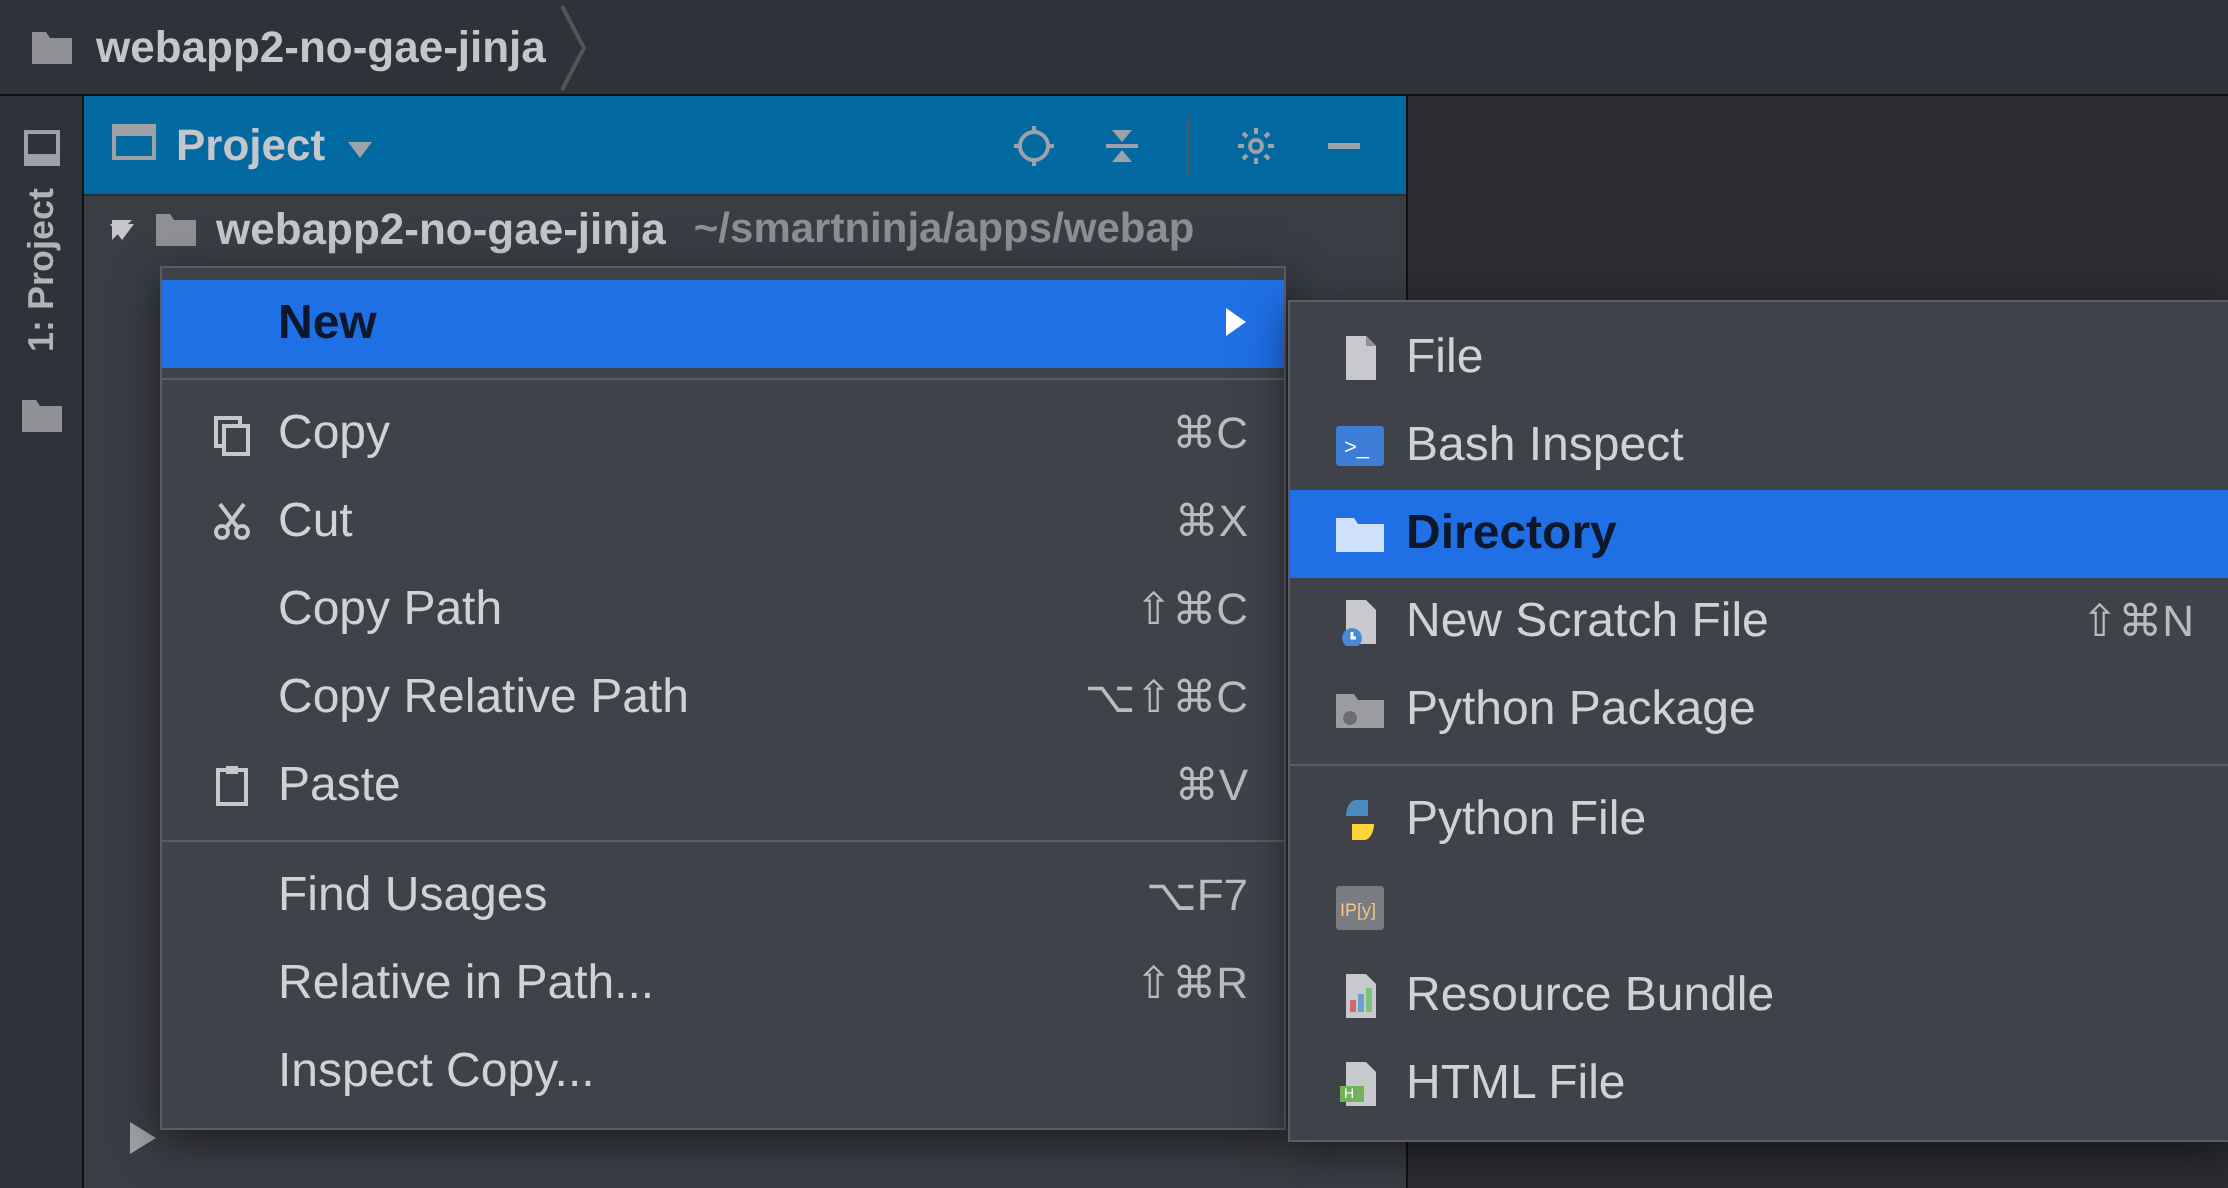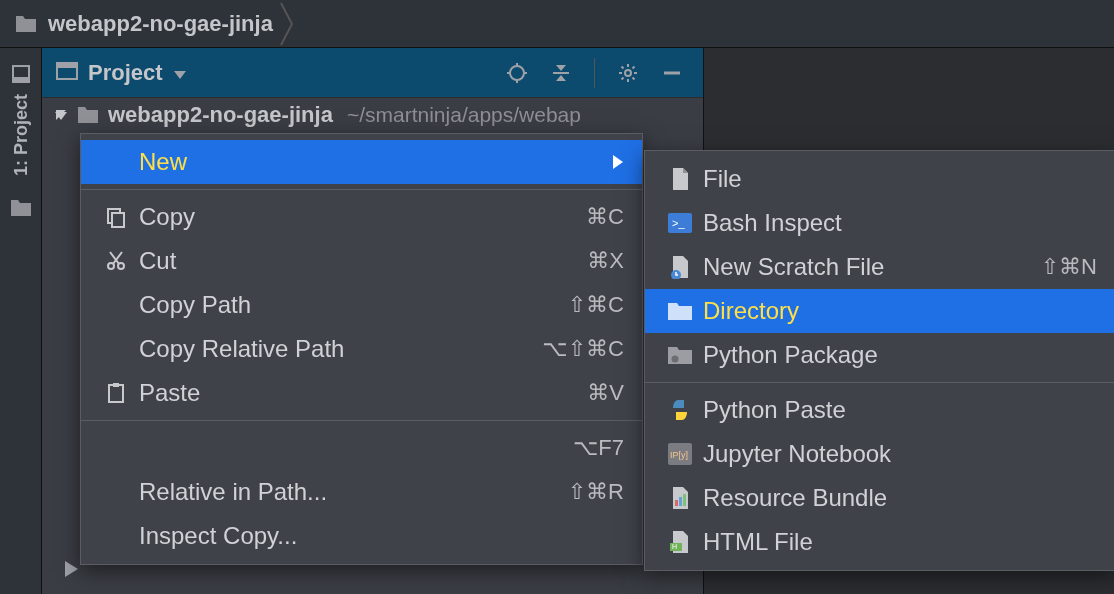--- a/index.html
+++ b/index.html
@@ -11,41 +11,41 @@
   .bread-chevron { width:28px; height:46px; display:flex; align-items:center; justify-content:center; color:#555; }
 
   
   .main-wrap { display:flex; height:calc(100% - 48px); }
   .left-rail { width:42px; background:#2e3239; display:flex; flex-direction:column; align-items:center; padding-top:14px; gap:20px; border-right:1px solid #111;}
   .rail-tab { writing-mode: vertical-rl; transform: rotate(180deg); color:#b0b3b8; font-size:18px; font-weight:600; display:flex; align-items:center; gap:8px; cursor:pointer; }
   .rail-icon { width:24px; height:24px; display:flex; align-items:center; justify-content:center; }
 
   
   .tool-column { width:662px; background:#3a3d44; border-right:1px solid #111; display:flex; flex-direction:column; }
-  .tool-header { height:50px; display:flex; align-items:center; padding:0 14px; gap:10px; border-bottom:1px solid #2a2c31; background:#0c4a6e;}
+  .tool-header { height:50px; display:flex; align-items:center; padding:0 14px; gap:10px; border-bottom:1px solid #2a2c31; background:#0369a1;}
   .tool-title { display:flex; align-items:center; gap:10px; color:#c4c6ca; font-weight:600; font-size:22px;}
   .tool-spacer { flex:1; }
   .tool-icon-btn { width:34px; height:34px; display:flex; align-items:center; justify-content:center; color:#9ea1a7; }
   .tool-sep { width:1px; height:30px; background:#555; margin:0 6px; }
 
   .tree-row { display:flex; align-items:center; gap:8px; padding:4px 10px 0 12px; color:#c4c6ca; font-weight:600; font-size:22px;}
-  .tree-path { color:#8d8f94; font-weight:400; font-size:21px;}
+  .tree-path { color:#8d8f94; font-weight:700; font-size:21px;}
 
   .arrow-badge { width:42px; display:flex; justify-content:center; color:#9ea1a7; padding-top:250px;}
   .right-dark { flex:1; background:#2b2d31; }
 
   
   .context-menu { position:absolute; background:#3f4249; border:1px solid #5a5d63; box-shadow:0 6px 20px rgba(0,0,0,.5); padding:6px 0; }
   .menu1 { left:80px; top:133px; width:563px; }
   .menu-item { display:flex; align-items:center; height:44px; padding:0 18px; color:#d0d2d6; font-size:24px; }
   .menu-item .icon-slot { width:34px; display:flex; justify-content:center; }
   .menu-item .label { margin-left:6px; }
   .menu-item .spacer { flex:1; }
   .menu-item .shortcut { color:#b9bbbf; font-size:22px; }
-  .menu-item.selected { background:#1f6fe5; color:#fde047; }
+  .menu-item.selected { background:#1f6fe5; color:#0f172a;font-weight:bold; }
   .menu-divider { height:1px; background:#5a5d63; margin:5px 0; }
   .submenu-arrow { margin-left:10px; color:#d0d2d6; }
   .menu-item.selected .submenu-arrow { color:#fff; }
 
   .menu2 { left:644px; top:150px; width:472px; }
 
   
   .folder-icon svg, .icon svg { display:block; }
 </style>
 </head>
@@ -207,20 +207,21 @@
           <rect x="8" y="1" width="6" height="4" fill="#c7c9cd"></rect>
         </svg>
       </span>
       <span class="label">Paste</span>
       <span class="spacer"></span>
       <span class="shortcut">⌘V</span>
     </div>
     <div class="menu-divider"></div>
     <div class="menu-item">
       <span class="icon-slot"></span>
+      <span class="label">Find Usages</span>
       <span class="spacer"></span>
       <span class="shortcut">⌥F7</span>
     </div>
     <div class="menu-item">
       <span class="icon-slot"></span>
       <span class="label">Relative in Path...</span>
       <span class="spacer"></span>
       <span class="shortcut">⇧⌘R</span>
     </div>
     <div class="menu-item">
@@ -242,72 +243,71 @@
       <span class="spacer"></span>
     </div>
     <div class="menu-item">
       <span class="icon-slot">
         <svg width="24" height="20" viewBox="0 0 24 20">
           <rect width="24" height="20" rx="2" fill="#3d7dd8"></rect>
           <text x="4" y="14" font-size="11" fill="#fff" font-family="monospace">&gt;_</text>
         </svg>
       </span>
       <span class="label">Bash Inspect</span>
+      <span class="spacer"></span>
+    </div>
+    <div class="menu-item selected">
+      <span class="icon-slot">
+        <svg width="26" height="20" viewBox="0 0 26 20">
+          <path fill="#cfe0fb" d="M1 2h9l2 3h13v14H1z"></path>
+        </svg>
+      </span>
+      <span class="label">Directory</span>
       <span class="spacer"></span>
     </div>
     <div class="menu-item">
       <span class="icon-slot">
         <svg width="22" height="24" viewBox="0 0 22 24">
           <path fill="#c7c9cd" d="M4 1h10l5 5v17H4z"></path>
           <circle cx="7" cy="20" r="5" fill="#4a8ad4"></circle>
           <path stroke="#fff" stroke-width="1.5" fill="none" d="M7 17v3h2"></path>
         </svg>
       </span>
       <span class="label">New Scratch File</span>
       <span class="spacer"></span>
       <span class="shortcut">⇧⌘N</span>
     </div>
-    <div class="menu-item selected">
-      <span class="icon-slot">
-        <svg width="26" height="20" viewBox="0 0 26 20">
-          <path fill="#cfe0fb" d="M1 2h9l2 3h13v14H1z"></path>
-        </svg>
-      </span>
-      <span class="label">Directory</span>
-      <span class="spacer"></span>
-    </div>
     <div class="menu-item">
       <span class="icon-slot">
         <svg width="26" height="20" viewBox="0 0 26 20">
           <path fill="#9b9da3" d="M1 2h9l2 3h13v14H1z"></path>
           <circle cx="8" cy="14" r="3.5" fill="#6b6d72"></circle>
         </svg>
       </span>
       <span class="label">Python Package</span>
       <span class="spacer"></span>
     </div>
     <div class="menu-divider"></div>
     <div class="menu-item">
       <span class="icon-slot">
         <svg width="22" height="22" viewBox="0 0 22 22">
           <path fill="#4b8bbe" d="M9 1h6v8H4c0-4 2-8 5-8z"></path>
           <path fill="#ffd43b" d="M13 21H7v-8h11c0 4-2 8-5 8z"></path>
         </svg>
       </span>
-      <span class="label">Python Paste</span>
+      <span class="label">Python File</span>
       <span class="spacer"></span>
     </div>
     <div class="menu-item">
       <span class="icon-slot">
         <svg width="24" height="22" viewBox="0 0 24 22">
           <rect width="24" height="22" rx="2" fill="#7a7c82"></rect>
           <text x="2" y="15" font-size="9" fill="#f8c38a" font-family="monospace">IP[y]</text>
         </svg>
       </span>
-      <span class="label">Jupyter Notebook</span>
       <span class="spacer"></span>
     </div>
     <div class="menu-item">
       <span class="icon-slot">
         <svg width="22" height="24" viewBox="0 0 22 24">
           <path fill="#c7c9cd" d="M4 1h10l5 5v17H4z"></path>
           <rect x="6" y="14" width="3" height="6" fill="#d46a6a"></rect>
           <rect x="10" y="11" width="3" height="9" fill="#6aa1d4"></rect>
           <rect x="14" y="8" width="3" height="12" fill="#7ac47a"></rect>
         </svg>

